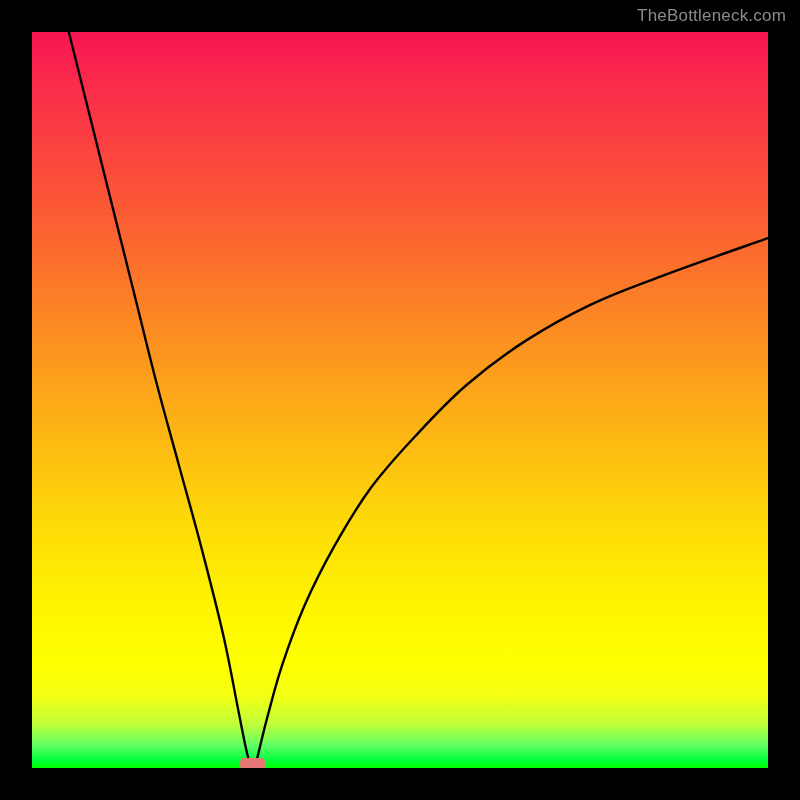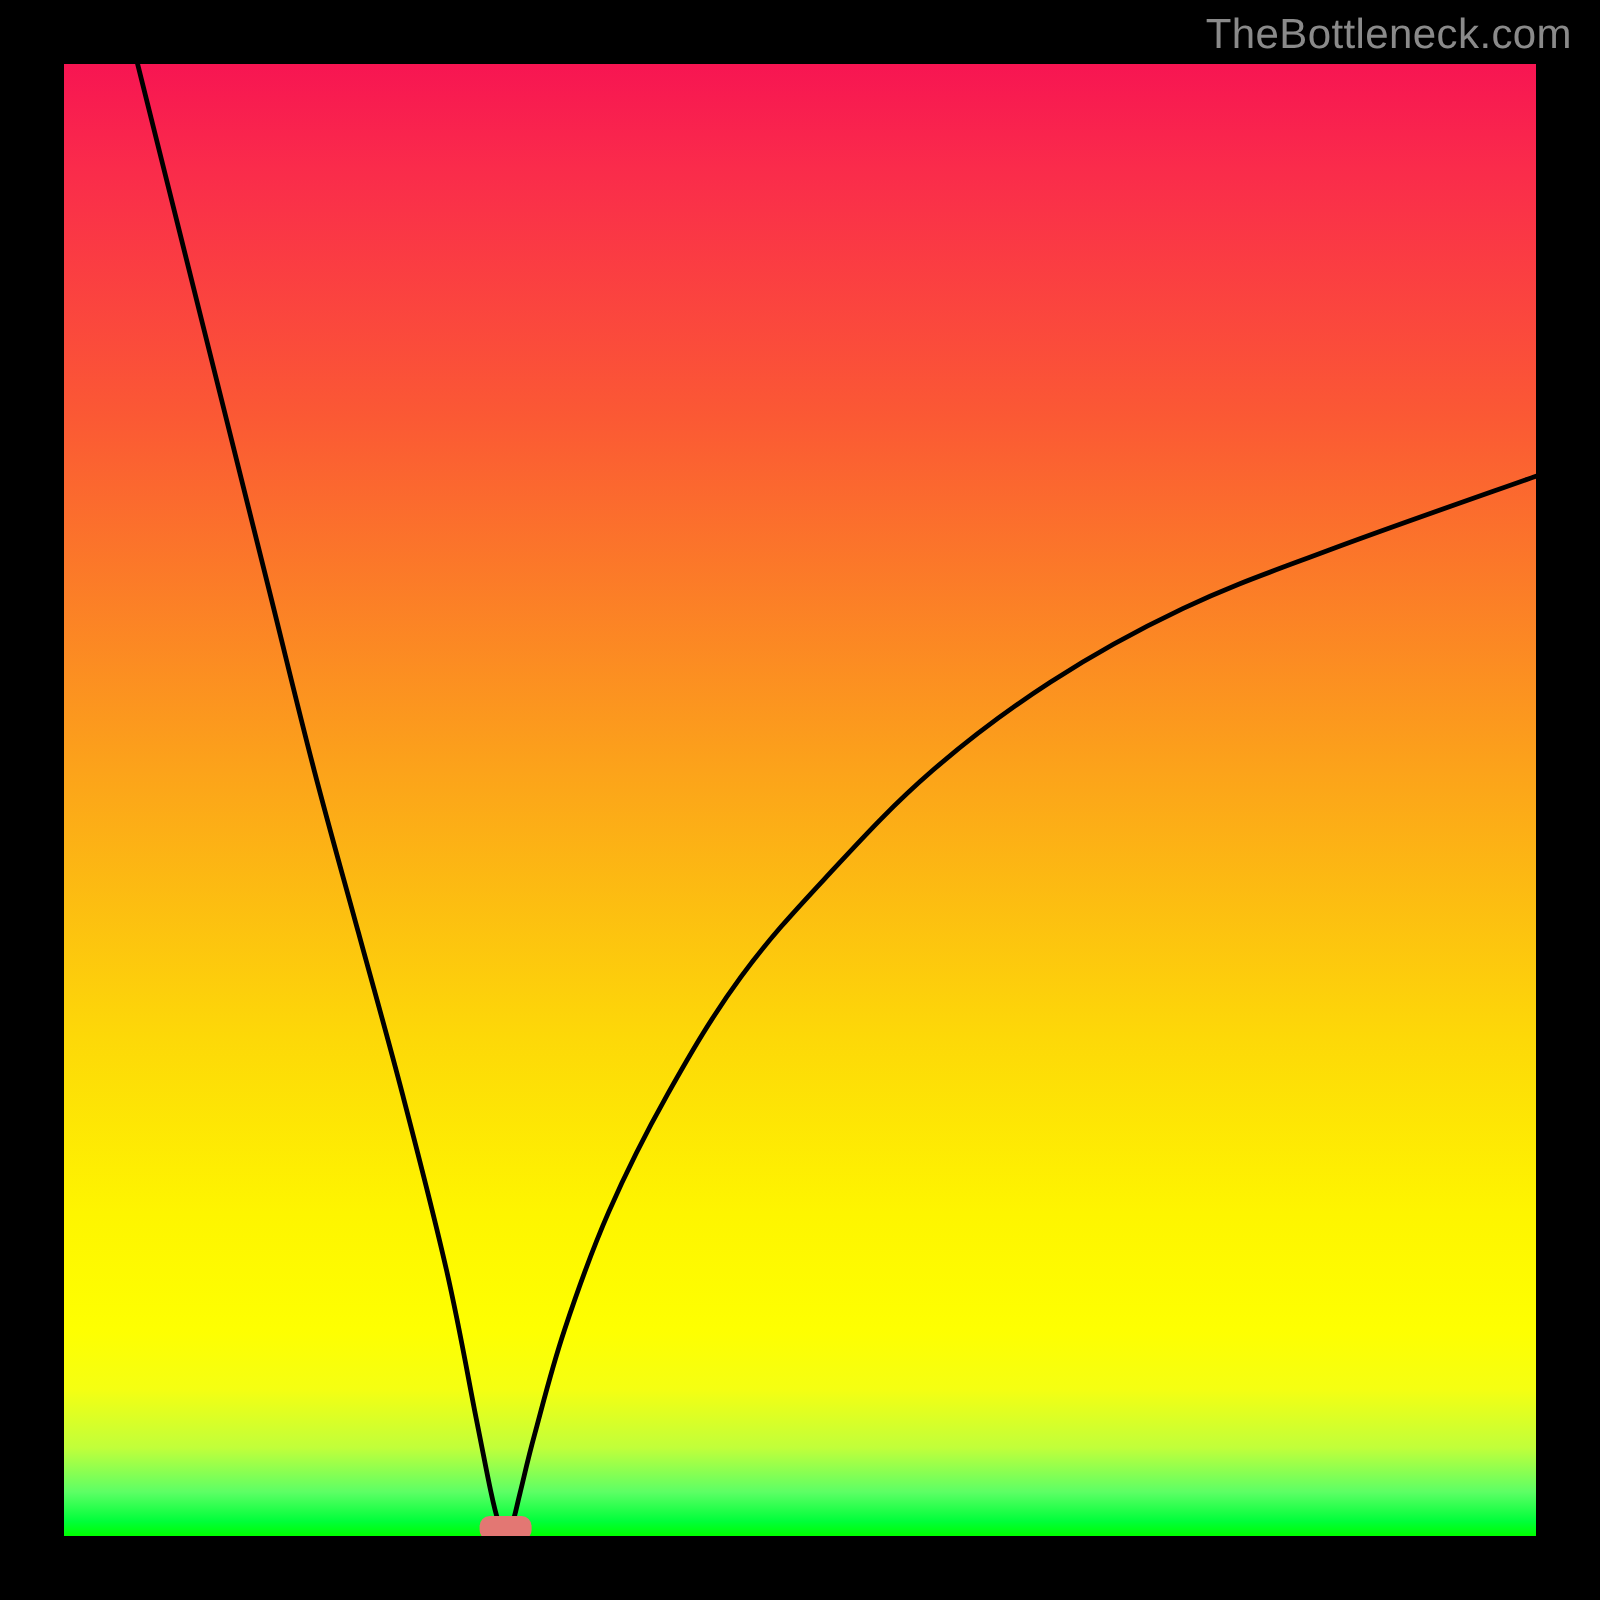--- a/index.html
+++ b/index.html
@@ -47,21 +47,21 @@
     left: 0;
     top: 0;
     width: 100%;
     height: 100%;
   }
   .attribution {
     position: absolute;
     top: 6px;
     right: 14px;
     color: #8a8a8a;
-    font-size: 21px;
+    font-size: 17px;
     letter-spacing: 0.2px;
     font-weight: 400;
   }
   .minimum-marker {
     fill: #e37773;
     stroke: none;
   }
 </style>
 </head>
 <body>

